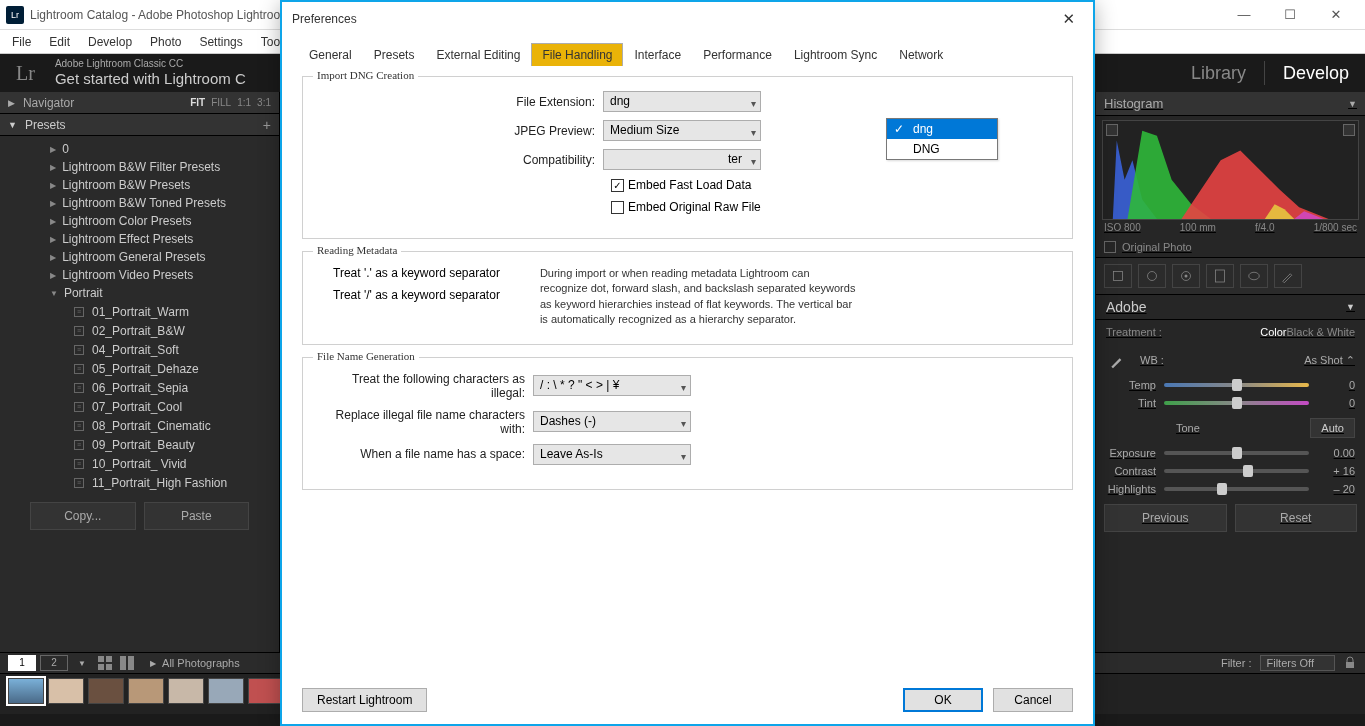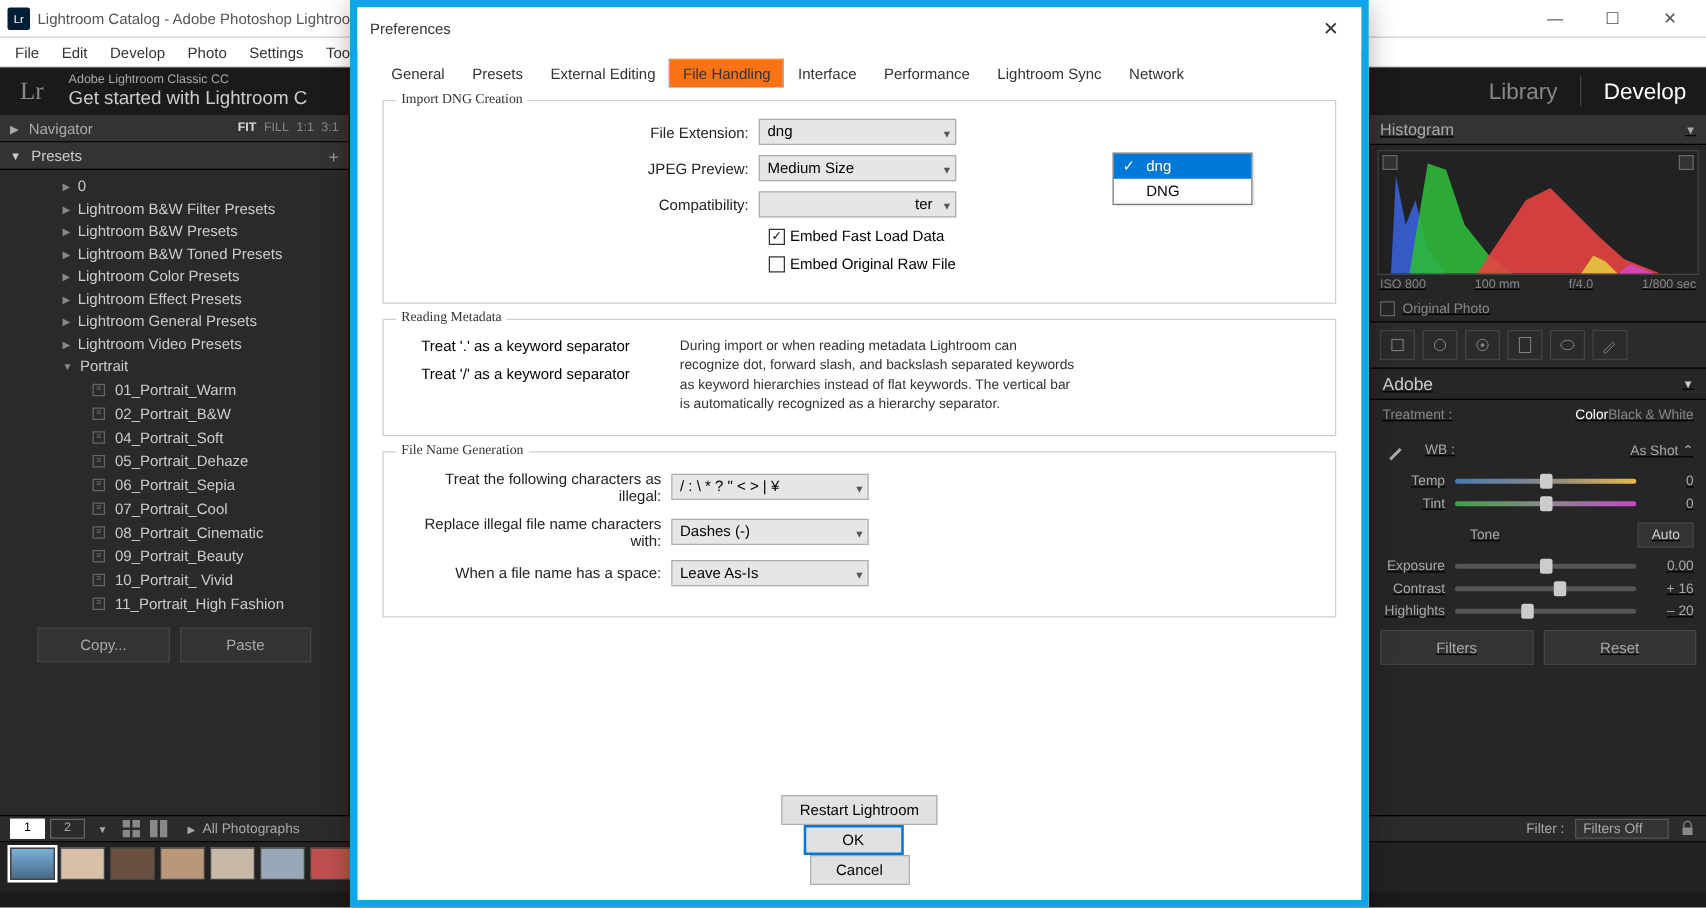--- a/index.html
+++ b/index.html
@@ -89,48 +89,48 @@
 .status-row .grid-icons { display: flex; gap: 8px; margin-left: 6px; margin-right: 10px; }
 .status-row .grid-icons svg { width: 14px; height: 14px; }
 .status-row .filter-right { margin-left: auto; display: flex; align-items: center; gap: 8px; }
 .status-row .filter-select { background: #333; border: 1px solid #555; color: #aaa; padding: 1px 20px 1px 6px; font-size: 11px; }
 
 .filmstrip { height: 40px; background: #222; padding: 4px 8px; display: flex; gap: 4px; }
 .thumb-item { width: 36px; height: 26px; background: #888; border: 1px solid #444; }
 .thumb-item.sel { outline: 2px solid #fff; }
 
 
-.pref-dialog { position: absolute; top: 0; left: 280px; width: 815px; height: 726px; background: #fff; border: 6px solid #0ea5e9; display: flex; flex-direction: column; box-shadow: 0 4px 20px rgba(0,0,0,0.3); }
+.pref-dialog { position: absolute; top: 0; left: 280px; width: 815px; height: 726px; background: #fff; border: 2px solid #0ea5e9; display: flex; flex-direction: column; box-shadow: 0 4px 20px rgba(0,0,0,0.3); }
 .pref-title { height: 34px; display: flex; align-items: center; padding: 0 10px; background: #fff; }
 .pref-title .txt { font-size: 12px; color: #333; }
 .pref-title .close { margin-left: auto; font-size: 15px; color: #333; padding: 4px 8px; cursor: pointer; }
 .pref-tabs { display: flex; padding: 6px 16px 0; gap: 0; }
 .pref-tab { padding: 4px 10px; font-size: 12px; border: 1px solid transparent; border-bottom: none; color: #333; position: relative; top: 1px; }
-.pref-tab.active { border-color: #adadad; background: #f97316; z-index: 1; text-align: center; }
+.pref-tab.active { border-color: #adadad; background: #eab308; z-index: 1; text-align: center; }
 .pref-body { flex: 1; padding: 10px 20px 0; display: flex; flex-direction: column; gap: 12px; overflow: hidden; border-top: 1px solid transparent; }
 .fieldset { border: 1px solid #d0d0d0; padding: 14px 18px 16px; position: relative; }
 .fieldset .legend { position: absolute; top: -8px; left: 10px; background: #fff; padding: 0 4px; font-size: 11px; color: #333; font-family: Liberation Serif, serif; }
 .field-row { display: flex; align-items: center; margin-bottom: 8px; }
 .field-row .flabel { width: 282px; text-align: right; padding-right: 8px; font-size: 12px; color: #222; }
 .field-row .fselect { width: 158px; height: 21px; border: 1px solid #adadad; background: #e6e6e6; padding: 0 18px 0 6px; font-size: 12px; line-height: 19px; position: relative; }
 .field-row .fselect::after { content: "▾"; position: absolute; right: 4px; top: 2px; font-size: 10px; color: #555; }
 .field-row .fcheck { display: flex; align-items: center; gap: 4px; font-size: 12px; margin-left: 290px; }
 .field-row .fcheck .box { width: 13px; height: 13px; border: 1px solid #333; display: flex; align-items: center; justify-content: center; font-size: 10px; }
 .field-row .fcheck .box.checked::before { content: "✓"; }
 .meta-grid { display: flex; gap: 40px; }
 .meta-checks { display: flex; flex-direction: column; gap: 8px; padding-left: 12px; }
 .meta-desc { font-size: 11px; color: #333; line-height: 1.4; max-width: 320px; }
 
 
 .dd-popup { position: absolute; top: 116px; left: 604px; width: 112px; background: #fff; border: 1px solid #787878; box-shadow: 1px 1px 2px rgba(0,0,0,0.15); z-index: 10; }
 .dd-popup .dd-item { padding: 3px 6px 3px 26px; font-size: 12px; position: relative; }
 .dd-popup .dd-item.sel { background: #0078d7; color: #fff; }
 .dd-popup .dd-item.sel::before { content: "✓"; position: absolute; left: 7px; }
 
-.pref-footer { padding: 10px 20px 12px; display: flex; align-items: center; flex-direction: column; }
+.pref-footer { padding: 10px 20px 12px; display: flex; align-items: center; }
 .pref-btn { min-width: 80px; padding: 4px 14px; border: 1px solid #adadad; background: #e1e1e1; font-size: 12px; text-align: center; }
 .pref-footer .spacer { flex: 1; }
 .pref-footer .pref-btn.primary { border: 2px solid #0078d7; padding: 3px 14px; }
 
 </style>
 </head>
 <body>
 
 <div class="title-bar">
   <div class="app-icon">Lr</div>
@@ -380,21 +380,21 @@
       <span class="val">+ 16</span>
     </div>
     <div class="slider-row">
       <span class="lbl">Highlights</span>
       <div class="slider plain">
           <div class="thumb" style="left:40%"></div>
         </div>
       <span class="val">– 20</span>
     </div>
     <div class="rp-buttons">
-      <div class="rp-btn">Filters</div>
+      <div class="rp-btn">Previous</div>
       <div class="rp-btn">Reset</div>
     </div>
   </div>
 </div>
 
 <div class="status-row">
   <div class="seg active">1</div>
   <div class="seg">2</div>
   <span class="tri">▼</span>
   <div class="grid-icons">

